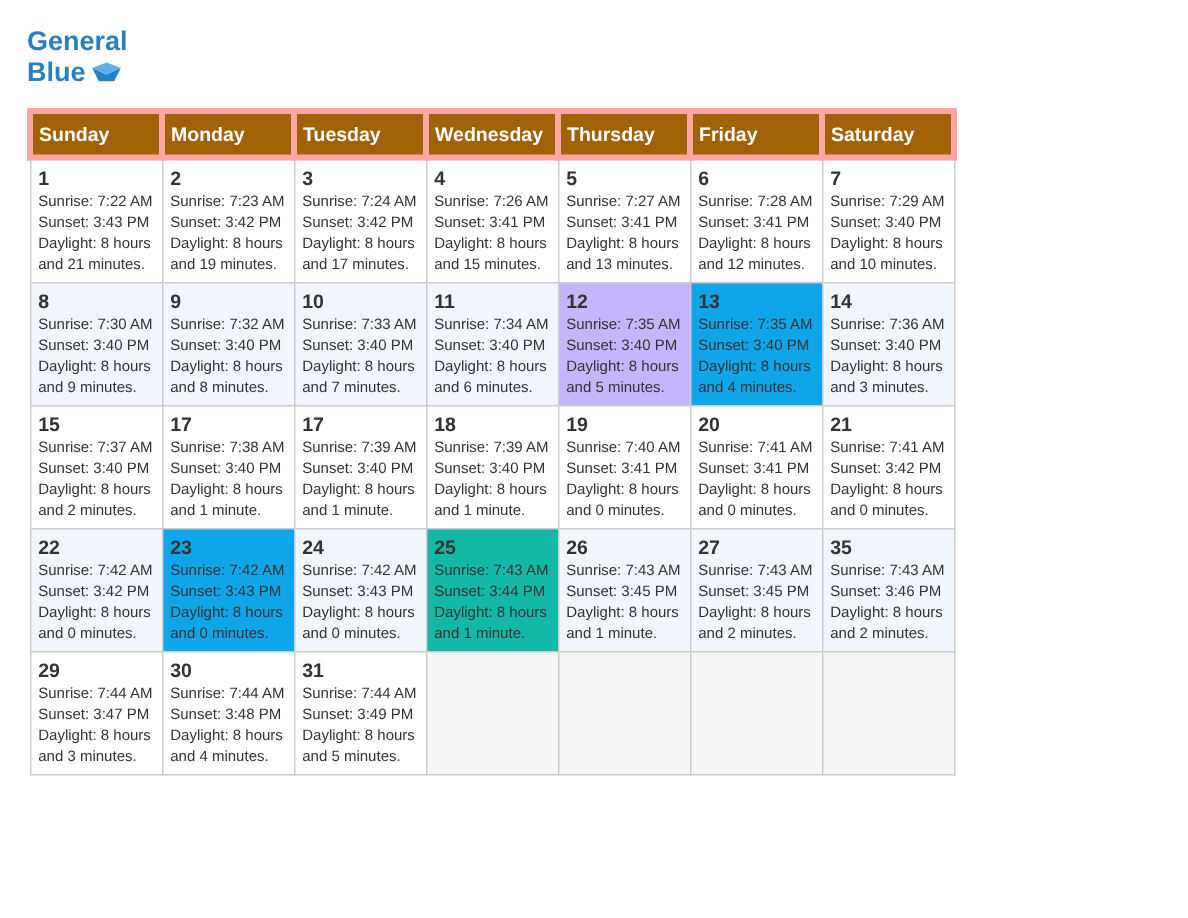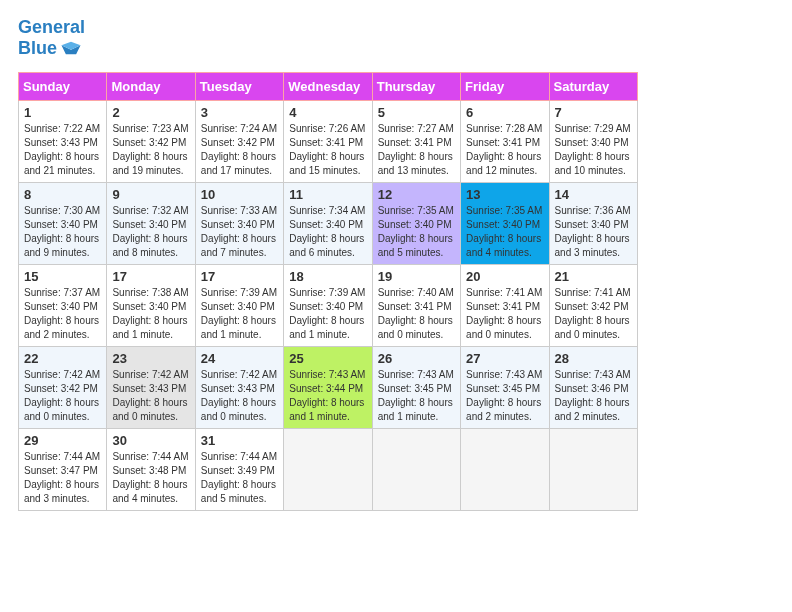--- a/index.html
+++ b/index.html
@@ -35,27 +35,27 @@
     }
     .location {
       font-size: 14px;
       color: #555;
     }
     table {
       width: 100%;
       border-collapse: collapse;
     }
     th {
-      background: #d946ef;
+      background: #a16207;
       color: #fff;
       font-size: 13px;
       font-weight: bold;
       padding: 6px 4px;
       text-align: left;
-      border: 1px solid #fca5a5;
+      border: 4px solid #fca5a5;
     }
     td {
       vertical-align: top;
       border: 1px solid #ccc;
       padding: 4px 5px;
       font-size: 10.5px;
       color: #333;
       width: calc(100% / 7);
       min-height: 80px;
       background: #fff;
@@ -164,31 +164,31 @@
           <td><span class="day-num">19</span>
 <span class="cell-text">Sunrise: 7:40 AM<br>Sunset: 3:41 PM<br>Daylight: 8 hours and 0 minutes.</span></td>
           <td><span class="day-num">20</span>
 <span class="cell-text">Sunrise: 7:41 AM<br>Sunset: 3:41 PM<br>Daylight: 8 hours and 0 minutes.</span></td>
           <td><span class="day-num">21</span>
 <span class="cell-text">Sunrise: 7:41 AM<br>Sunset: 3:42 PM<br>Daylight: 8 hours and 0 minutes.</span></td>
         </tr>
         <tr>
           <td style="background: rgb(240, 246, 252);"><span class="day-num">22</span>
 <span class="cell-text">Sunrise: 7:42 AM<br>Sunset: 3:42 PM<br>Daylight: 8 hours and 0 minutes.</span></td>
-          <td style="background: #e5e5e5;"><span class="day-num">23</span>
+          <td style="background: #0ea5e9;"><span class="day-num">23</span>
 <span class="cell-text">Sunrise: 7:42 AM<br>Sunset: 3:43 PM<br>Daylight: 8 hours and 0 minutes.</span></td>
           <td style="background: rgb(240, 246, 252);"><span class="day-num">24</span>
 <span class="cell-text">Sunrise: 7:42 AM<br>Sunset: 3:43 PM<br>Daylight: 8 hours and 0 minutes.</span></td>
-          <td style="background: #bef264; margin-top: 27px;"><span class="day-num">25</span>
+          <td style="background: #14b8a6; margin-top: 27px;"><span class="day-num">25</span>
 <span class="cell-text">Sunrise: 7:43 AM<br>Sunset: 3:44 PM<br>Daylight: 8 hours and 1 minute.</span></td>
           <td style="background: rgb(240, 246, 252);"><span class="day-num">26</span>
 <span class="cell-text">Sunrise: 7:43 AM<br>Sunset: 3:45 PM<br>Daylight: 8 hours and 1 minute.</span></td>
           <td style="background: rgb(240, 246, 252);"><span class="day-num">27</span>
 <span class="cell-text">Sunrise: 7:43 AM<br>Sunset: 3:45 PM<br>Daylight: 8 hours and 2 minutes.</span></td>
-          <td style="background: rgb(240, 246, 252);"><span class="day-num">28</span>
+          <td style="background: rgb(240, 246, 252);"><span class="day-num">35</span>
 <span class="cell-text">Sunrise: 7:43 AM<br>Sunset: 3:46 PM<br>Daylight: 8 hours and 2 minutes.</span></td>
         </tr>
         <tr>
           <td><span class="day-num">29</span>
 <span class="cell-text">Sunrise: 7:44 AM<br>Sunset: 3:47 PM<br>Daylight: 8 hours and 3 minutes.</span></td>
           <td><span class="day-num">30</span>
 <span class="cell-text">Sunrise: 7:44 AM<br>Sunset: 3:48 PM<br>Daylight: 8 hours and 4 minutes.</span></td>
           <td><span class="day-num">31</span>
 <span class="cell-text">Sunrise: 7:44 AM<br>Sunset: 3:49 PM<br>Daylight: 8 hours and 5 minutes.</span></td>
           <td class="empty"></td>

